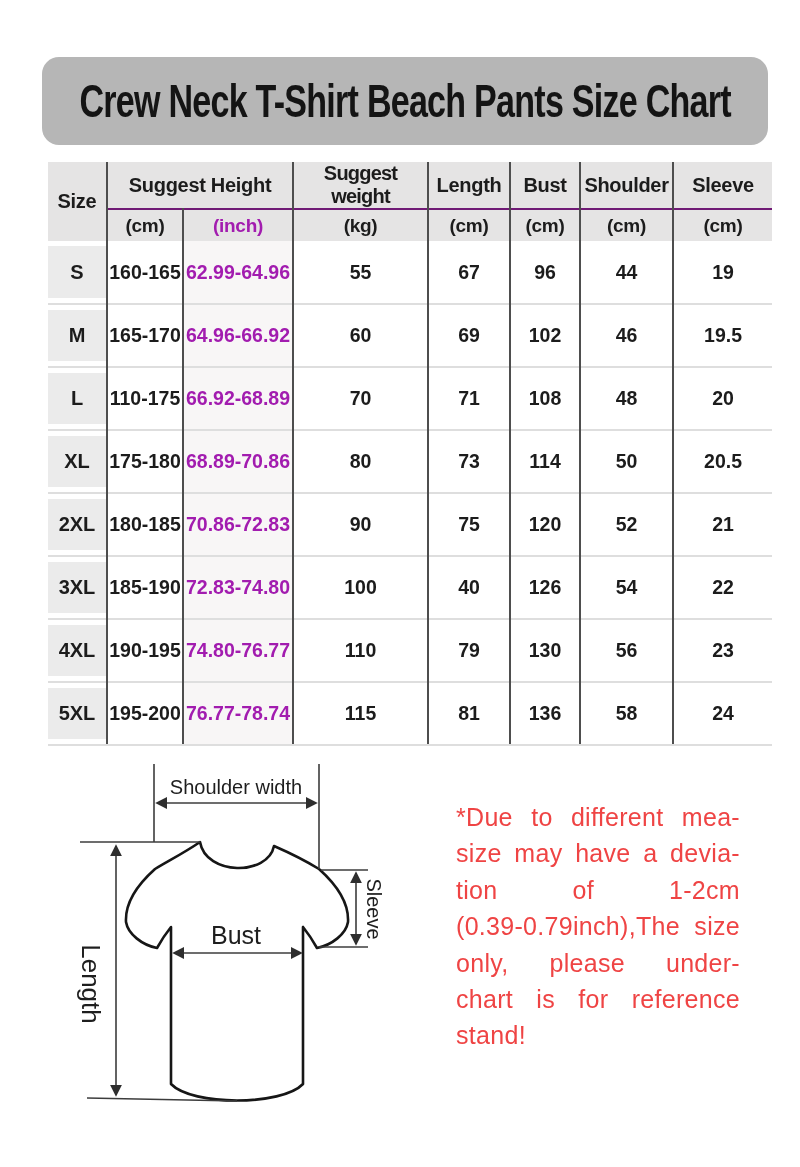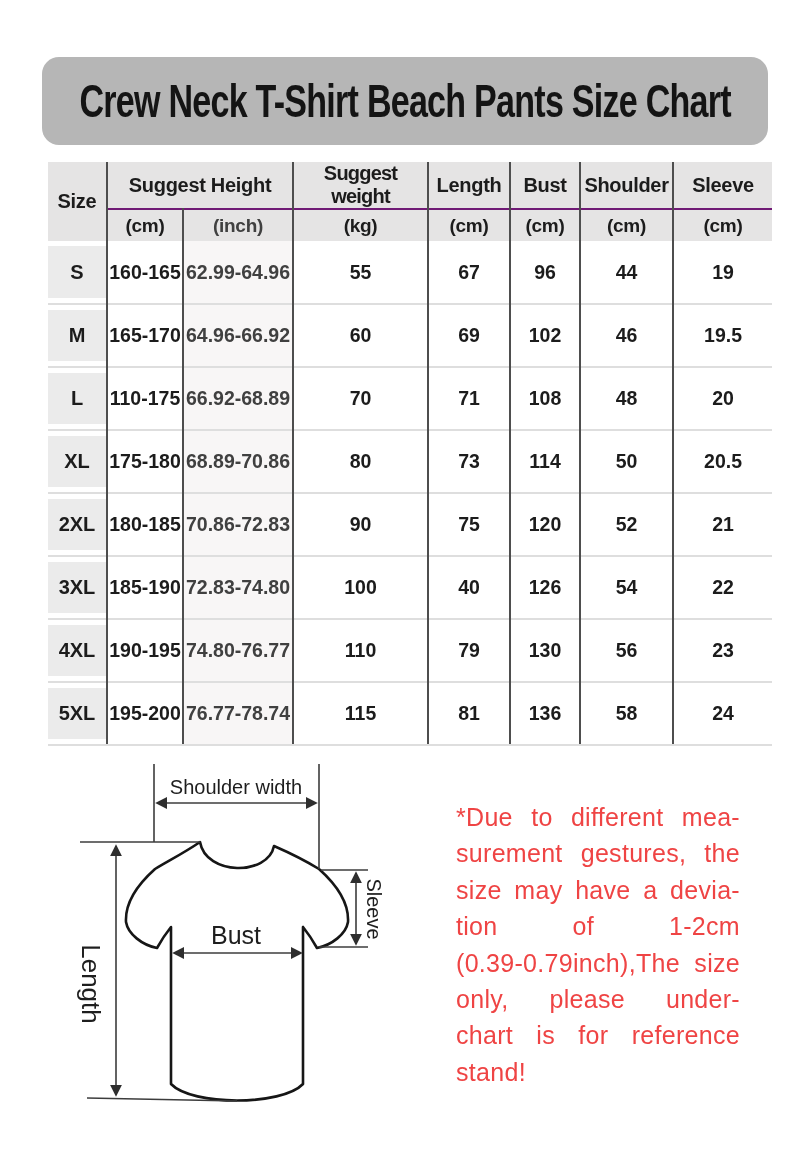--- a/index.html
+++ b/index.html
@@ -35,21 +35,21 @@
   .size-table thead th, .size-table tbody td { border-right:2px solid #4e4e4e; }
   .size-table thead tr th:last-child, .size-table tbody tr td:last-child { border-right:none; }
   .size-table tr.units th { border-top:2px solid #701a75;margin-left:12px; }
   .size-table tbody td { height:63px; font-size:19.5px; background:#ffffff; }
   .size-table tbody tr + tr td { border-top:2px solid #dedede; }
   .size-table tbody tr:last-child td { border-bottom:2px solid #dedede; }
   .size-table td.size-cell {
     background:linear-gradient(#ebebeb,#ebebeb) center / 100% 84% no-repeat;
     font-size:20px;
   }
-  .size-table .red { color:#404040; }
+  .size-table .red { color:#a21caf; }
   .size-table td.inch { background:#f8f6f6; }
   .size-table th.squeeze { letter-spacing:-0.8px; }
 
   
   svg.diagram { position:absolute; left:30px; top:762px; }
   svg.diagram text {
     font-family:"Liberation Sans", sans-serif; fill:#1e1e1e;
   }
   .mline { stroke:#3c3c3c; stroke-width:1.6; fill:none; }
   .shirt { stroke:#161616; stroke-width:2.6; fill:none;
@@ -220,20 +220,19 @@
   <line class="mline" x1="289" y1="185" x2="338" y2="185"></line>
   <line class="mline" x1="326" y1="111" x2="326" y2="182" marker-start="url(#ah)" marker-end="url(#ah)"></line>
   <text x="337" y="147" text-anchor="middle" font-size="20" transform="rotate(90 337 147)">Sleeve</text>
 
   <line class="mline" x1="144" y1="191" x2="271" y2="191" marker-start="url(#ah)" marker-end="url(#ah)"></line>
   <text x="206" y="182" text-anchor="middle" font-size="25">Bust</text>
 </svg>
 
 <div class="disclaimer">
   <div class="line">*Due to different mea-</div>
-  <div class="line">surement gestures, the</div>
   <div class="line">size may have a devia-</div>
   <div class="line">tion of 1-2cm</div>
   <div class="line">(0.39-0.79inch),The size</div>
   <div class="line">only, please under-</div>
   <div class="line">chart is for reference</div>
   <div class="line last">stand!</div>
 </div>
 
 </body></html>

